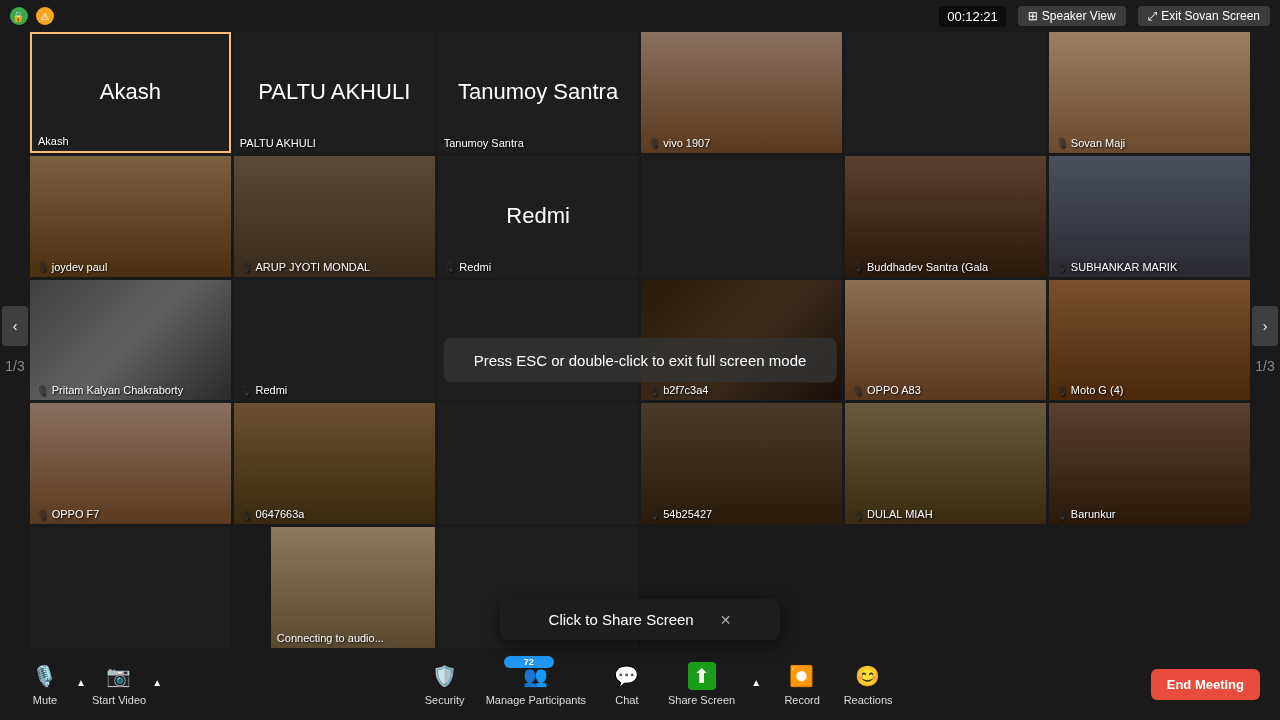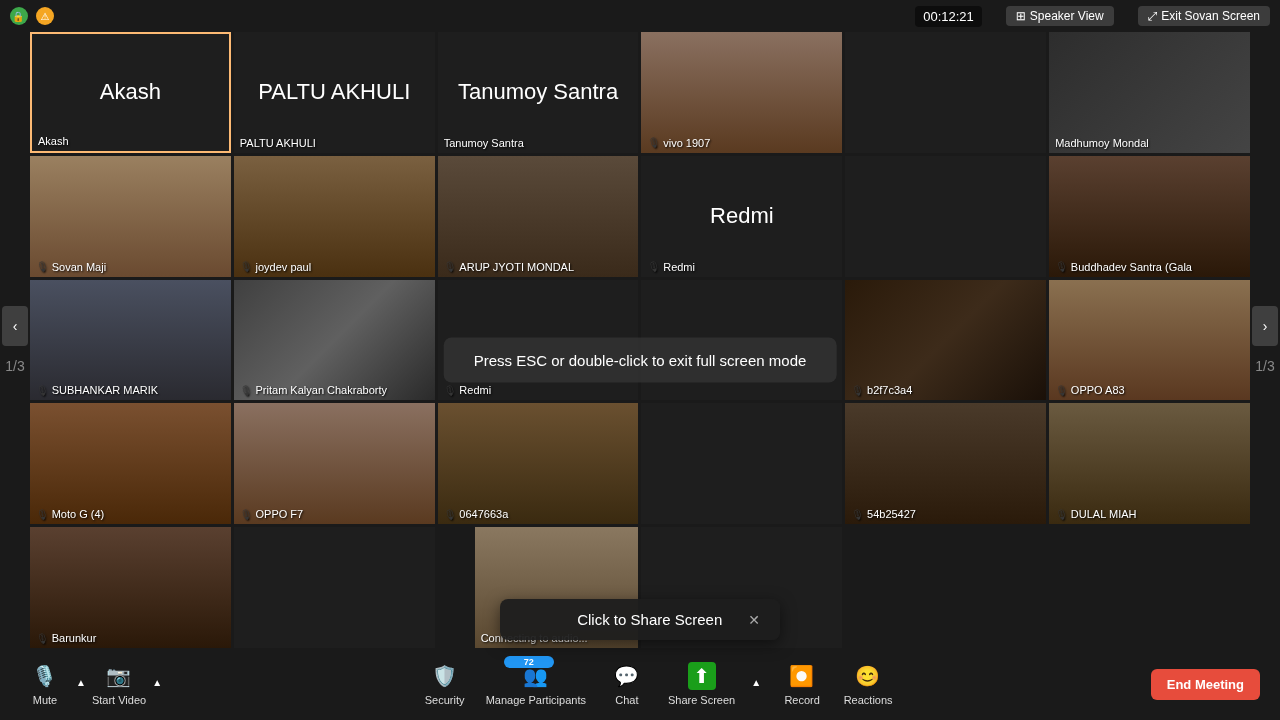--- a/index.html
+++ b/index.html
@@ -43,21 +43,21 @@
       color: white;
     }
     .shield-icon {
       background: #f5a623;
       color: white;
       font-size: 10px;
     }
     #top-bar-right {
       display: flex;
       align-items: center;
-      gap: 24px;
+      gap: 12px;
     }
     .timer-display {
       color: #fff;
       font-size: 13px;
       background: rgba(0,0,0,0.5);
       padding: 3px 8px;
       border-radius: 4px;
     }
     .view-btn {
       color: #fff;
@@ -143,21 +143,21 @@
       position: absolute;
       bottom: 80px;
       left: 50%;
       transform: translateX(-50%);
       background: rgba(30,30,30,0.95);
       border-radius: 8px;
       padding: 12px 20px;
       z-index: 200;
       display: flex;
       align-items: center;
-      justify-content: flex-end;
+      justify-content: center;
       gap: 26px;
       min-width: 280px;
       box-shadow: 0 4px 15px rgba(0,0,0,0.5);
     }
     #share-screen-popup .share-text {
       color: #fff;
       font-size: 15px;
     }
     #share-screen-popup .close-btn {
       color: #aaa;
@@ -360,26 +360,20 @@
       </div>
     </div>
     <div class="video-cell vf-8">
       <div style="position: absolute; inset: 0px;"></div>
       <div class="name-label">
         <span class="mute-icon" style="font-size: 10px; filter: grayscale(1) brightness(0.5);">🎙</span>
         <span>vivo 1907</span>
       </div>
     </div>
     <div class="video-cell vf-5"></div>
-    <div class="video-cell vf-3">
-      <div style="position: absolute; inset: 0px;"></div>
-      <div class="name-label">
-        <span>Madhumoy Mondal</span>
-      </div>
-    </div>
     <div class="video-cell vf-12">
       <div style="position: absolute; inset: 0px;"></div>
       <div class="name-label">
         <span class="mute-icon" style="font-size: 10px; filter: grayscale(1) brightness(0.5);">🎙</span>
         <span>Sovan Maji</span>
       </div>
     </div>
     <div class="video-cell vf-17">
       <div style="position: absolute; inset: 0px;"></div>
       <div class="name-label">

